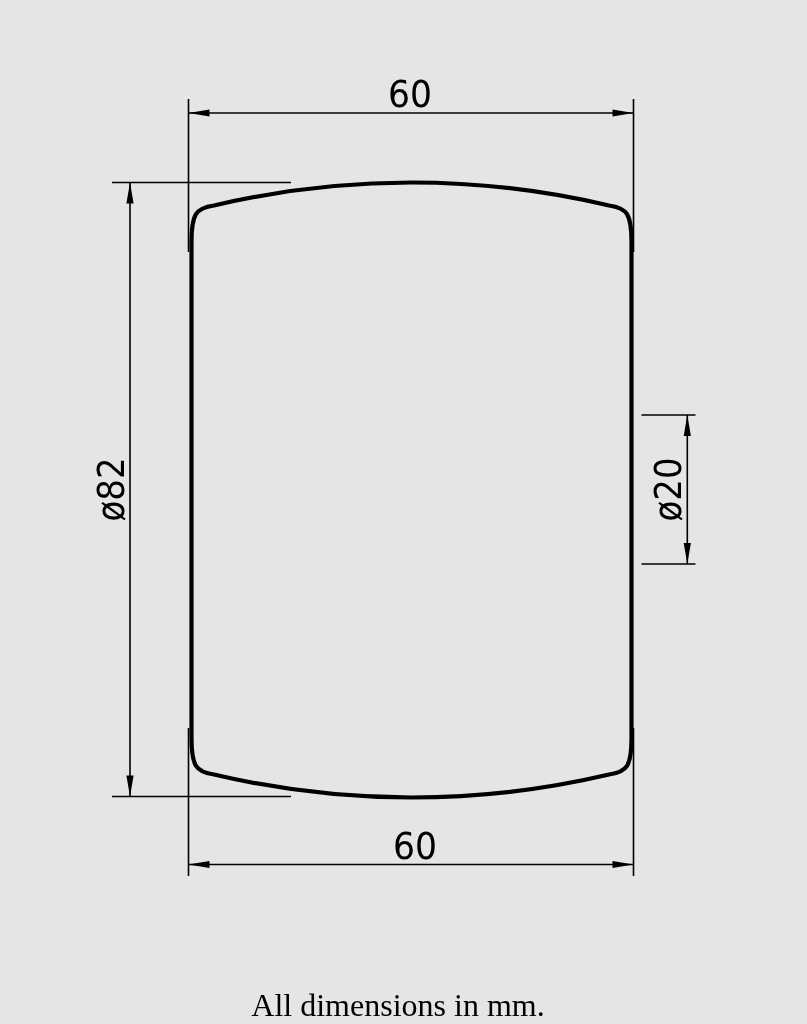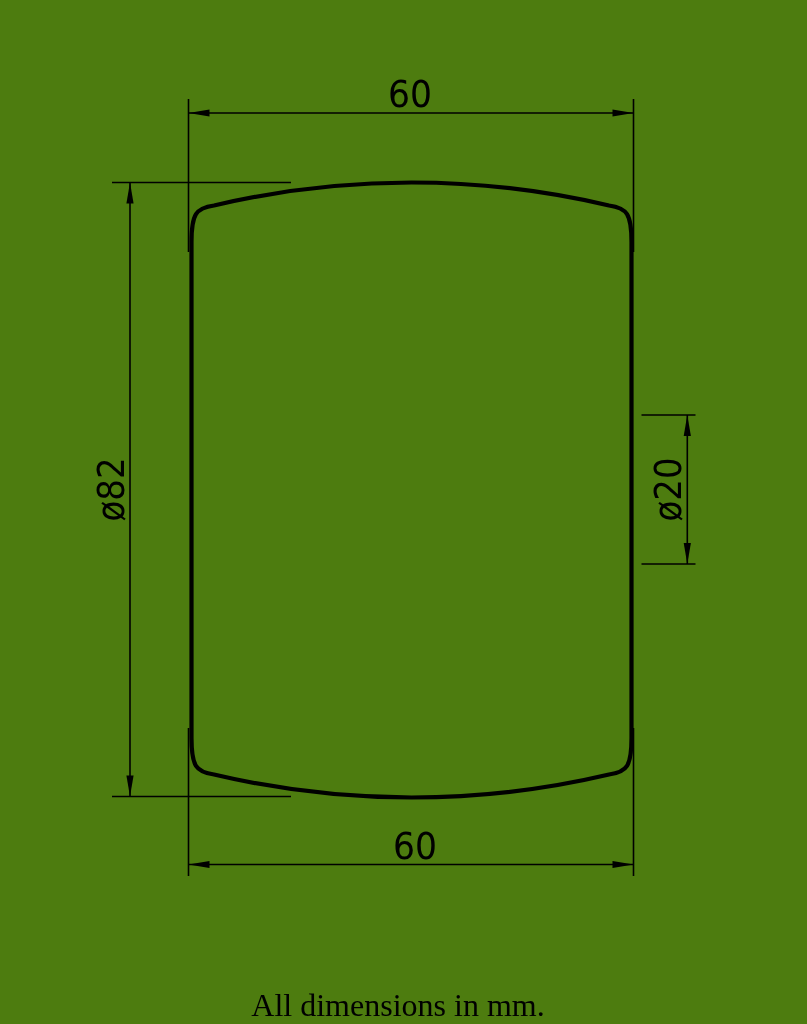--- a/index.html
+++ b/index.html
@@ -3,21 +3,21 @@
 <meta charset="utf-8">
 <style>
   html, body {
     margin: 0;
     padding: 0;
   }
   .page {
     position: relative;
     width: 807px;
     height: 1024px;
-    background: #4d7c0f;
+    background: #e5e5e5;
     overflow: hidden;
     font-family: "DejaVu Sans", sans-serif;
   }
   svg {
     display: block;
   }
   text.dim-label {
     font-family: "DejaVu Sans", sans-serif;
     font-size: 38px;
     stroke: none;

